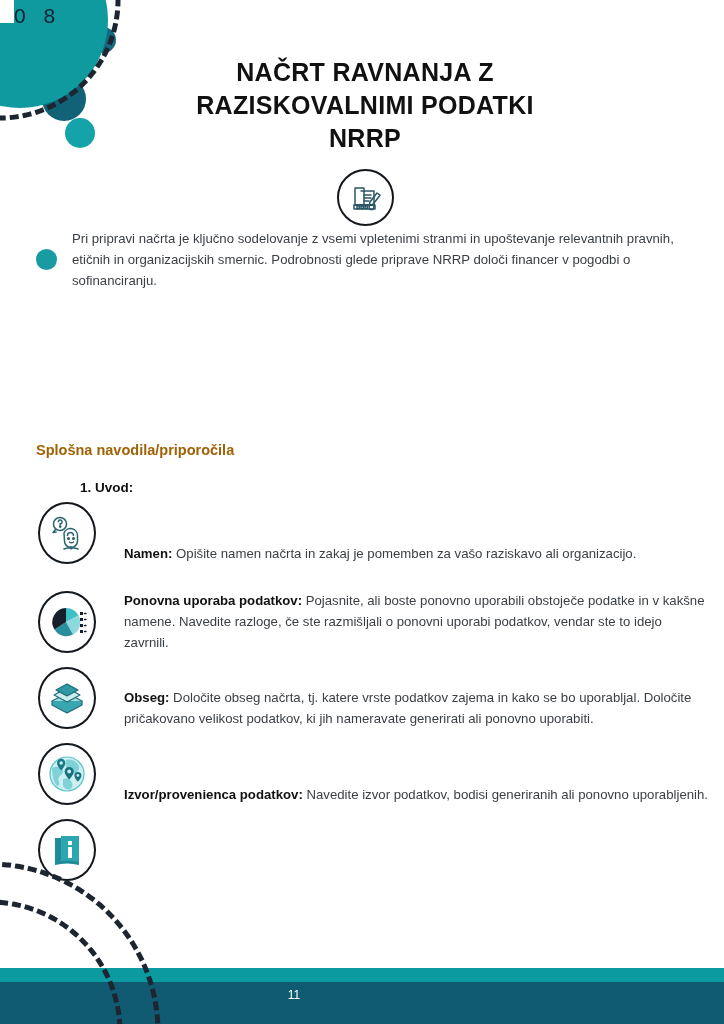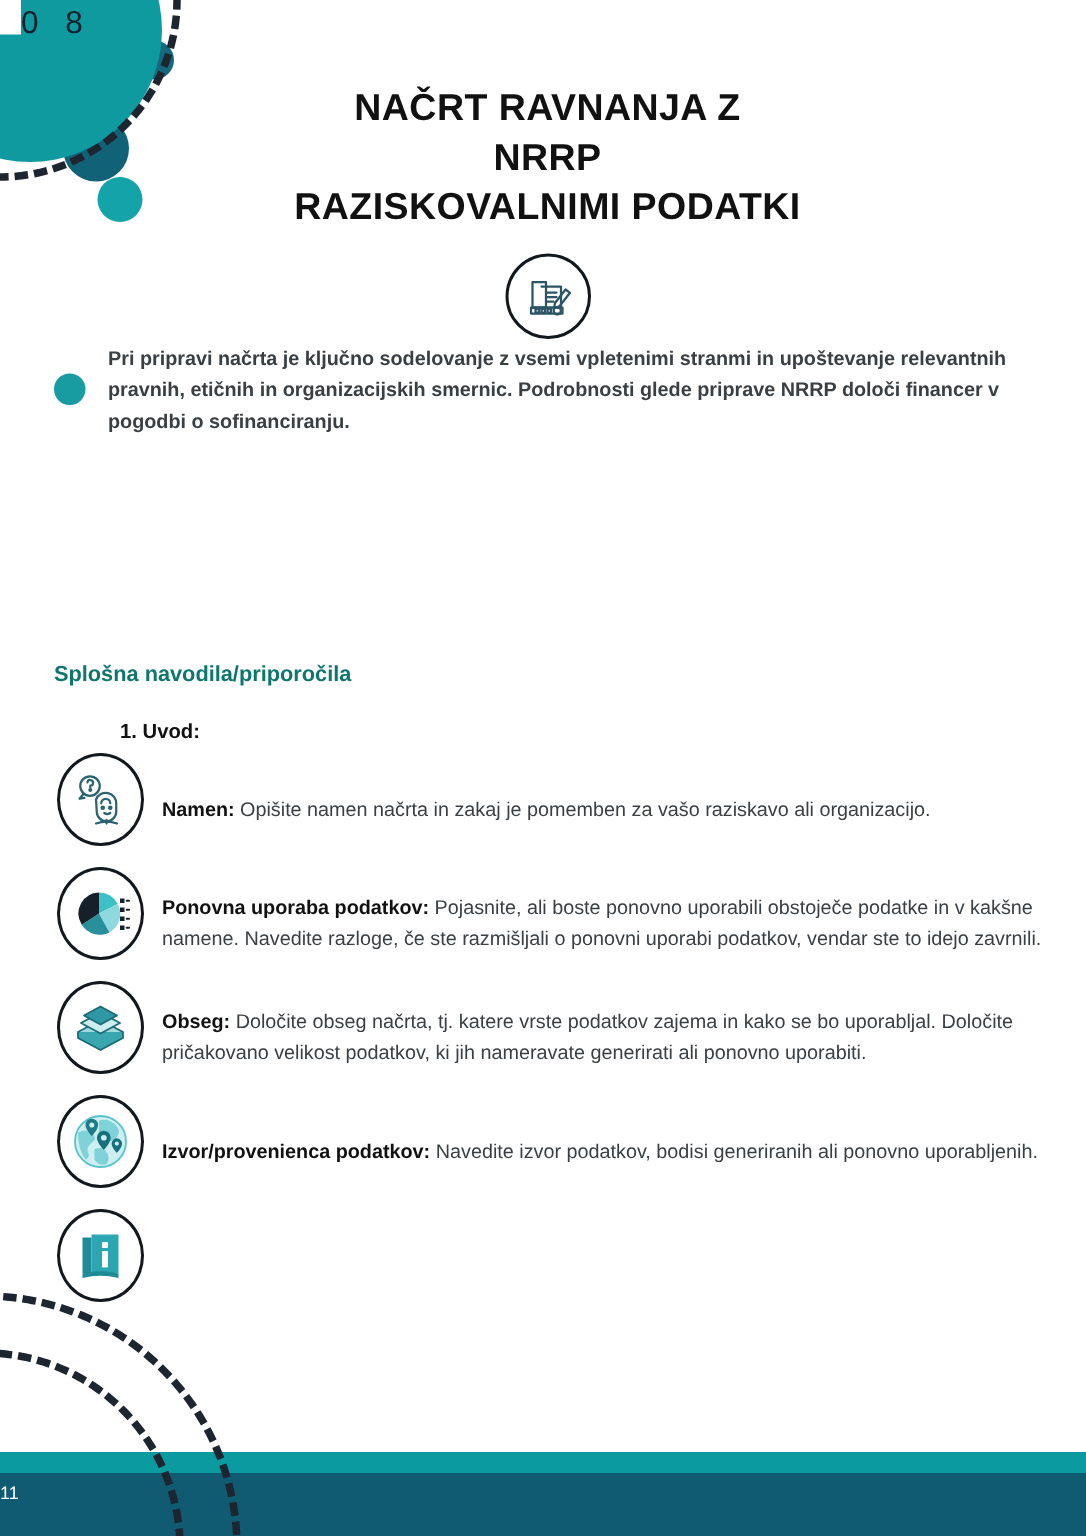--- a/index.html
+++ b/index.html
@@ -48,60 +48,60 @@
     letter-spacing:0.3px; line-height:33px;
   }
 
   #title-icon-wrap { margin-top:14px; display:flex; justify-content:center; }
   .round-outline-icon {
     width:57px; height:57px; border:2.2px solid #12181d; border-radius:50%;
     display:flex; align-items:center; justify-content:center; background:#fff;
   }
 
   
-  #intro-bullets { position:absolute; left:36px; top:228px; width:660px; z-index:1;font-weight:bold; }
+  #intro-bullets { position:absolute; left:36px; top:228px; width:660px; z-index:1; }
   .intro-bullet { display:flex; align-items:center; margin-bottom:22px; }
   .bullet-dot {
     flex:0 0 auto; width:21px; height:21px; border-radius:50%;
     background:#199ba2; margin-right:15px;
   }
   .bullet-text { font-size:13.2px; line-height:21px; color:#3a3f44; }
 
   
   #section-heading {
     position:absolute; left:36px; top:442px; z-index:1;
-    font-size:14.5px; font-weight:bold; color:#0f766e;
+    font-size:14.5px; font-weight:bold; color:#a16207;
   }
   #subsection-heading {
     position:absolute; left:80px; top:480px; z-index:1;
     font-size:13.5px; font-weight:bold; color:#111111;
   }
 
   #guideline-list { position:absolute; left:38px; top:502px; width:672px; z-index:1; }
-  .guideline-item { display:flex; align-items:center; margin-bottom:14px; }
+  .guideline-item { display:flex; align-items:flex-end; margin-bottom:14px;gap:16px; }
   .guideline-icon {
     flex:0 0 auto; width:58px; height:62px;
     border:2.4px solid #12181d; border-radius:50%;
     display:flex; align-items:center; justify-content:center;
     background:#ffffff; margin-right:12px;
   }
   .guideline-body { padding-top:12px; font-size:13.2px; line-height:21px; color:#3a3f44; }
   .guideline-body .lead { font-weight:bold; color:#111111; }
 
   
   #footer-band-light {
     position:absolute; left:0; bottom:42px; width:724px; height:14px;
     background:#0b9aa0; z-index:2;
   }
   #footer-band-dark {
     position:absolute; left:0; bottom:0; width:724px; height:42px;
     background:#105b72; z-index:2;
   }
   #footer-page-number {
-    position:absolute; left:0; bottom:22px; width:588px; 
+    position:absolute; left:0; bottom:22px; width:588px; text-align:center;
     font-size:12px; color:#ffffff; z-index:3;
   }
 </style>
 </head>
 <body>
 
 <div id="corner-badge">
   <div id="corner-quarter"></div>
   <div id="corner-notch"></div>
   <div id="page-number-badge">0 8</div>
@@ -115,22 +115,22 @@
   <circle cx="60" cy="60" r="118" fill="none" stroke="#1c2530" stroke-width="5" stroke-dasharray="4 9" stroke-linecap="square"></circle>
 </svg>
 
 <svg id="deco-dotted-arc-bottom" width="280" height="230">
   <circle cx="50" cy="228" r="130" fill="none" stroke="#1c2530" stroke-width="5" stroke-dasharray="4 9" stroke-linecap="square"></circle>
   <circle cx="50" cy="228" r="168" fill="none" stroke="#1c2530" stroke-width="5" stroke-dasharray="4 9" stroke-linecap="square"></circle>
 </svg>
 
 <div id="title-block">
   <div class="doc-title-line">NAČRT RAVNANJA Z</div>
+  <div class="doc-title-line">RAZISKOVALNIMI PODATKI</div>
   <div class="doc-title-line">NRRP</div>
-  <div class="doc-title-line">RAZISKOVALNIMI PODATKI</div>
 
   <div id="title-icon-wrap">
     <div class="round-outline-icon">
       <svg width="36" height="36" viewBox="0 0 36 36">
         <g fill="none" stroke="#2b5565" stroke-width="1.5" stroke-linejoin="round" stroke-linecap="round">
           <path d="M8 8 h9 v17 h-9 z"></path>
           <path d="M14 11 h13 v14 H8"></path>
           <path d="M7 25 h21 v4 H7 z"></path>
           <path d="M17 15 h7 M17 18 h7 M17 21 h5"></path>
           <rect x="10" y="26" width="2.4" height="2.4"></rect>

